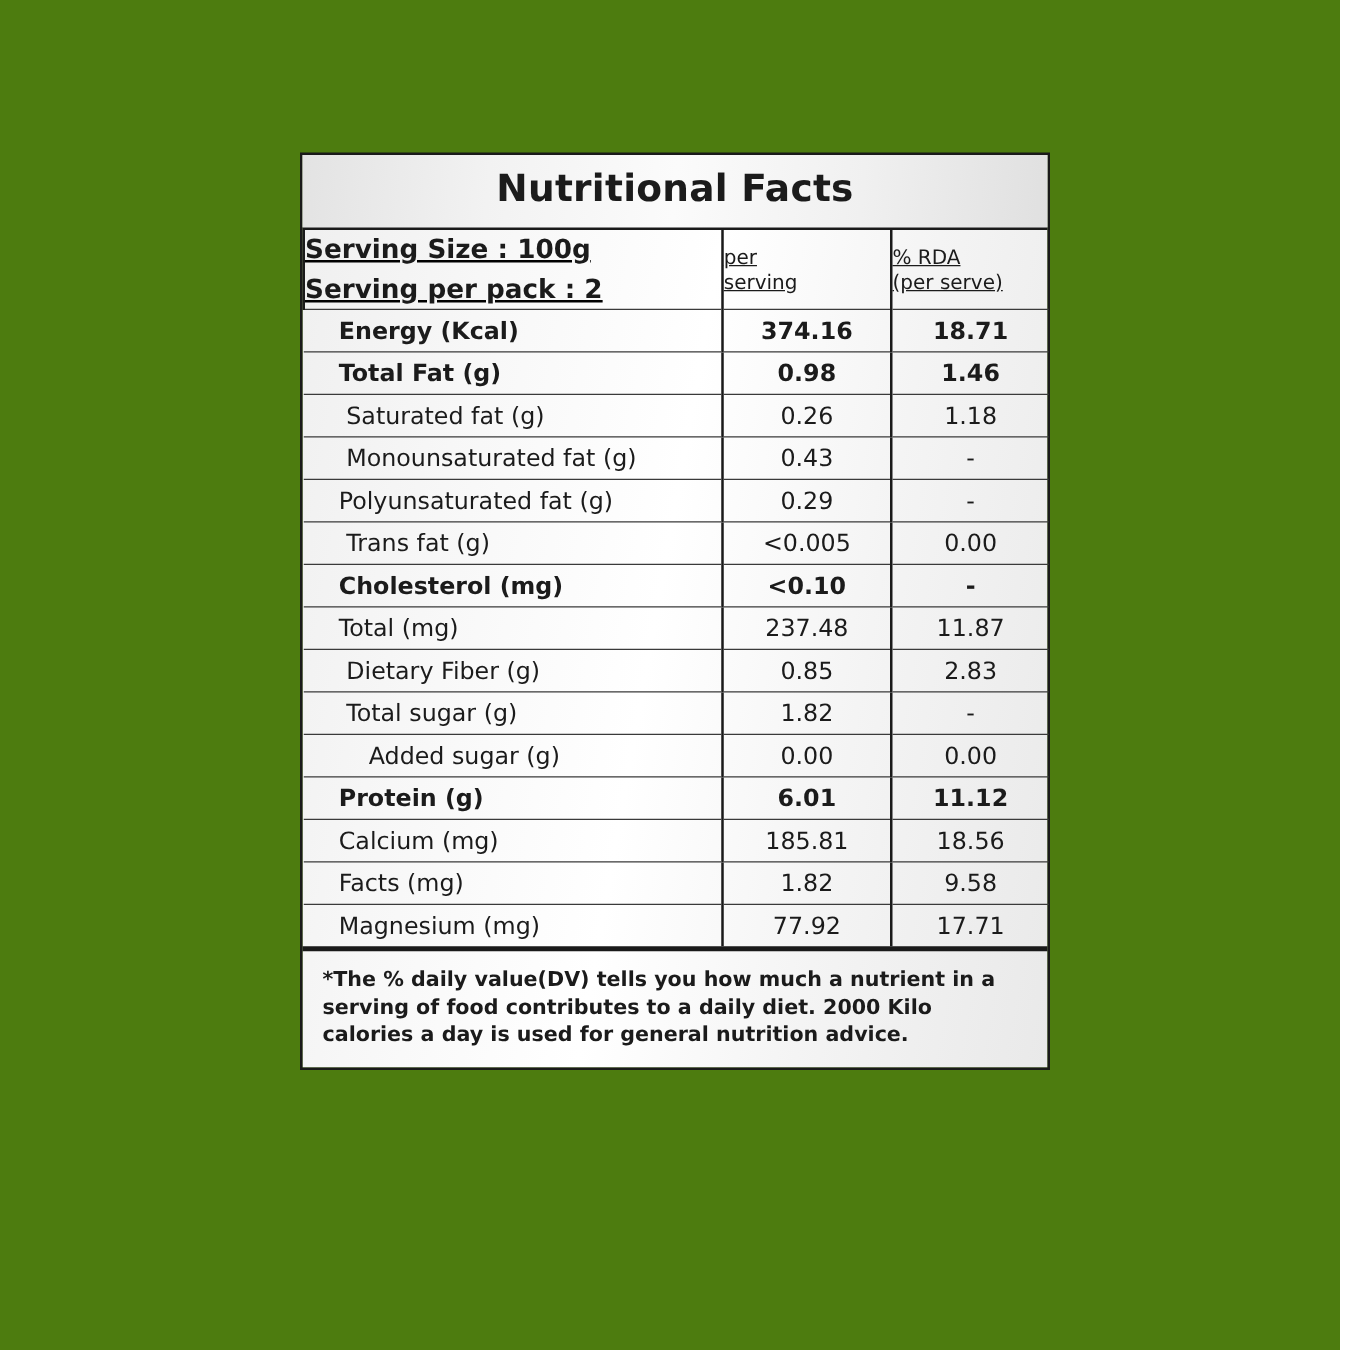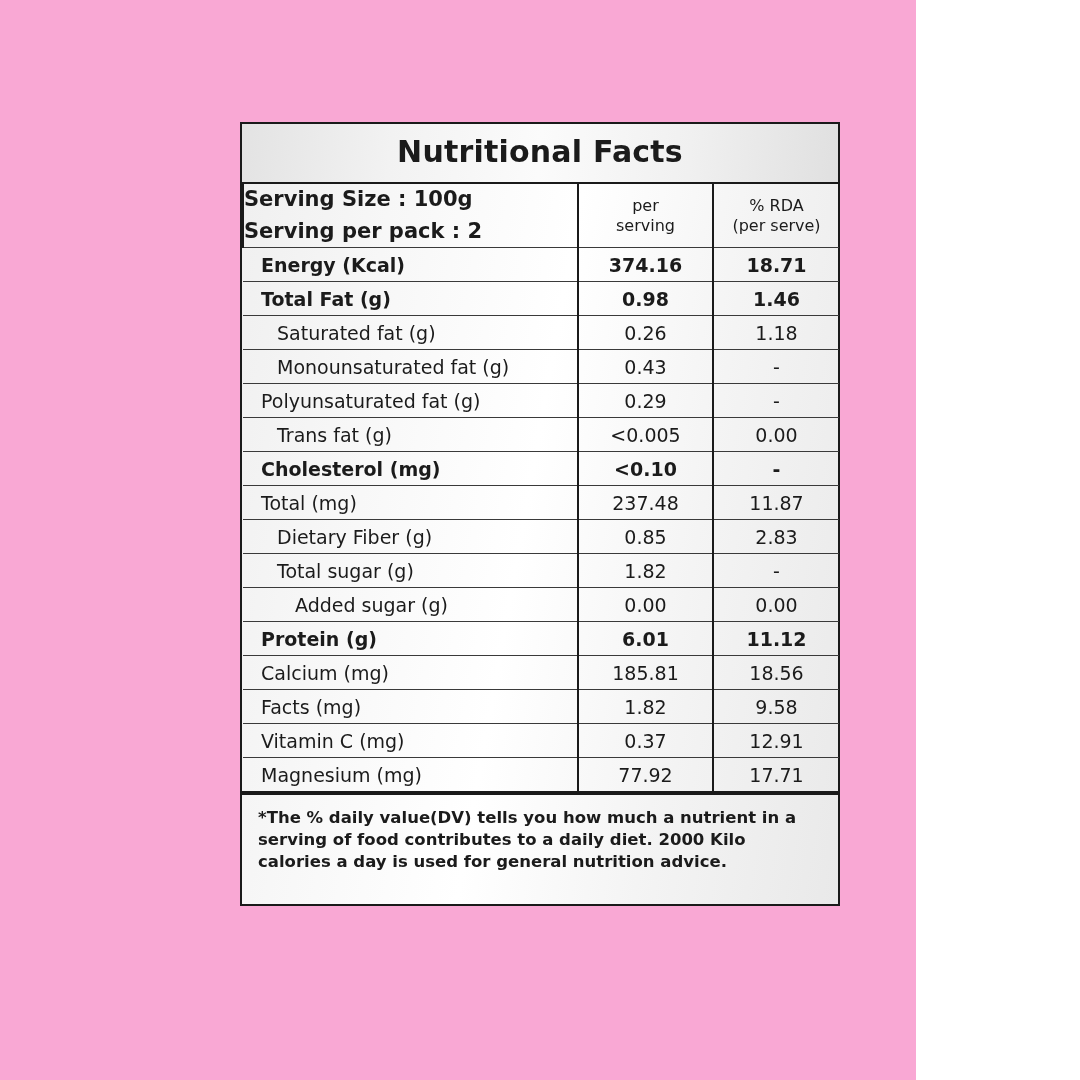--- a/index.html
+++ b/index.html
@@ -6,23 +6,23 @@
     margin: 0;
     padding: 0;
     width: 1080px;
     height: 1080px;
     background: #ffffff;
     font-family: "DejaVu Sans", sans-serif;
   }
 
   .page {
     position: relative;
-    width: 916px;
+    width: 1072px;
     height: 1080px;
-    background: #f9a8d4;
+    background: #4d7c0f;
   }
 
   .panel {
     position: absolute;
     left: 240px;
     top: 122px;
     width: 600px;
     box-sizing: border-box;
     border: 2px solid #1a1a1a;
     background: linear-gradient(100deg, #efefef 0%, #f7f7f7 22%, #ffffff 48%, #f4f4f4 72%, #e9e9e9 100%);
@@ -54,51 +54,51 @@
 
   table.facts td {
     border-left: 2px solid #1a1a1a;
     border-bottom: 1px solid #3a3a3a;
     padding: 0;
     vertical-align: middle;
   }
 
   table.facts td.name {
     border-left: none;
-    padding-left: 18px;
+    padding-left: 28px;
     font-size: 19px;
     color: #1b1b1b;
     height: 33px;
   }
 
   table.facts td.val,
   table.facts td.rda {
     text-align: center;
     font-size: 19px;
     color: #1b1b1b;
     height: 33px;
   }
 
   
   .serv-row td {
     border-bottom: 3px solid #1a1a1a;
+    text-decoration: underline;
   }
 
   .serv-cell {
     padding: 10px 0 10px 14px;
   }
   .serv-line {
     font-size: 21px;
     font-weight: 700;
     color: #1b1b1b;
     line-height: 1.5;
   }
 
   .col-head {
-    text-align: center;
     font-size: 16px;
     color: #1b1b1b;
     line-height: 1.25;
     padding: 6px 4px;
   }
 
   .bold { font-weight: 700; }
   .indent-1 { padding-left: 34px !important; }
   .indent-2 { padding-left: 52px !important; }
 
@@ -108,21 +108,21 @@
   }
 
   .rule-thick {
     border-top: 4px solid #1a1a1a;
     height: 0;
     font-size: 0;
     line-height: 0;
   }
 
   .footnote {
-    padding: 12px 16px 32px 16px;
+    padding: 12px 16px 16px 16px;
     font-size: 16.5px;
     font-weight: 700;
     color: #1b1b1b;
     line-height: 1.32;
   }
 </style>
 </head>
 <body>
 
 <div class="page">
@@ -216,25 +216,20 @@
           <tr>
             <td class="name">Calcium (mg)</td>
             <td class="val">185.81</td>
             <td class="rda">18.56</td>
           </tr>
           <tr>
             <td class="name">Facts (mg)</td>
             <td class="val">1.82</td>
             <td class="rda">9.58</td>
           </tr>
-          <tr>
-            <td class="name">Vitamin C (mg)</td>
-            <td class="val">0.37</td>
-            <td class="rda">12.91</td>
-          </tr>
           <tr class="last-row">
             <td class="name">Magnesium (mg)</td>
             <td class="val">77.92</td>
             <td class="rda">17.71</td>
           </tr>
         </tbody>
     </table>
 
     <div class="rule-thick"></div>
 

